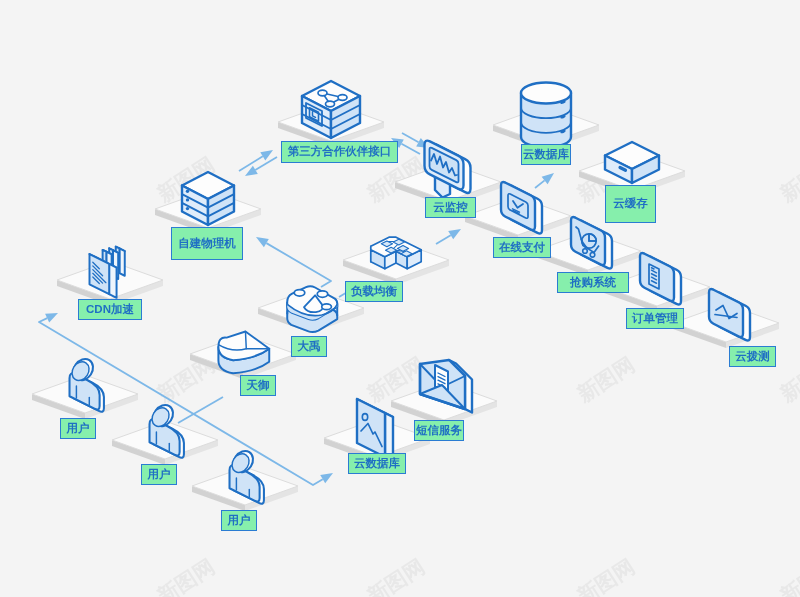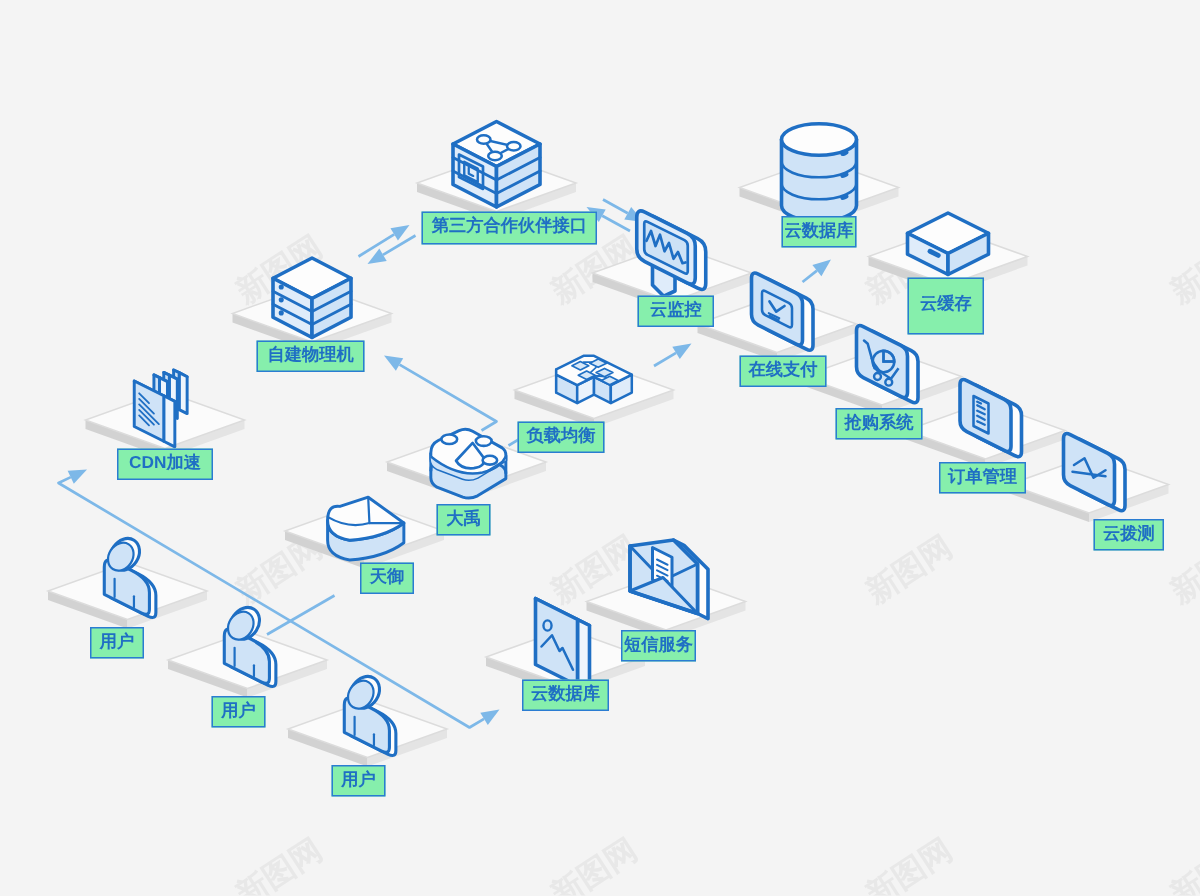--- a/index.html
+++ b/index.html
@@ -353,24 +353,24 @@
           <ellipse cx="243.0" cy="454.0" rx="13.0" ry="10.5" fill="#fdfdfd" stroke="#1f6fc4" stroke-width="2.4" transform="rotate(-57 243.0 454.0)"></ellipse>
           <ellipse cx="239.8" cy="455.8" rx="11.4" ry="9.2" fill="#cfe3f7" stroke="#1f6fc4" stroke-width="1.7" transform="rotate(-57 239.8 455.8)"></ellipse>
         </g>
 </g>
 </svg>
 <div class="lbl" style="left:281px;top:141px;width:117px;height:22px">第三方合作伙伴接口</div>
 <div class="lbl" style="left:521px;top:144px;width:50px;height:21px">云数据库</div>
 <div class="lbl" style="left:605px;top:185px;width:51px;height:38px">云缓存</div>
 <div class="lbl" style="left:425px;top:197px;width:51px;height:21px">云监控</div>
 <div class="lbl" style="left:493px;top:237px;width:58px;height:21px">在线支付</div>
-<div class="lbl" style="left:557px;top:272px;width:58px;height:21px">抢购系统</div>
+<div class="lbl" style="left:557px;top:272px;width:72px;height:21px">抢购系统</div>
 <div class="lbl" style="left:626px;top:308px;width:58px;height:21px">订单管理</div>
 <div class="lbl" style="left:729px;top:346px;width:47px;height:21px">云拨测</div>
-<div class="lbl" style="left:171px;top:227px;width:72px;height:21px">自建物理机</div>
+<div class="lbl" style="left:171px;top:227px;width:72px;height:33px">自建物理机</div>
 <div class="lbl" style="left:78px;top:299px;width:64px;height:21px">CDN加速</div>
 <div class="lbl" style="left:345px;top:281px;width:58px;height:21px">负载均衡</div>
 <div class="lbl" style="left:291px;top:336px;width:36px;height:21px">大禹</div>
 <div class="lbl" style="left:240px;top:375px;width:36px;height:21px">天御</div>
 <div class="lbl" style="left:414px;top:420px;width:50px;height:21px">短信服务</div>
 <div class="lbl" style="left:348px;top:453px;width:58px;height:21px">云数据库</div>
 <div class="lbl" style="left:60px;top:418px;width:36px;height:21px">用户</div>
 <div class="lbl" style="left:141px;top:464px;width:36px;height:21px">用户</div>
 <div class="lbl" style="left:221px;top:510px;width:36px;height:21px">用户</div>
 </div>

